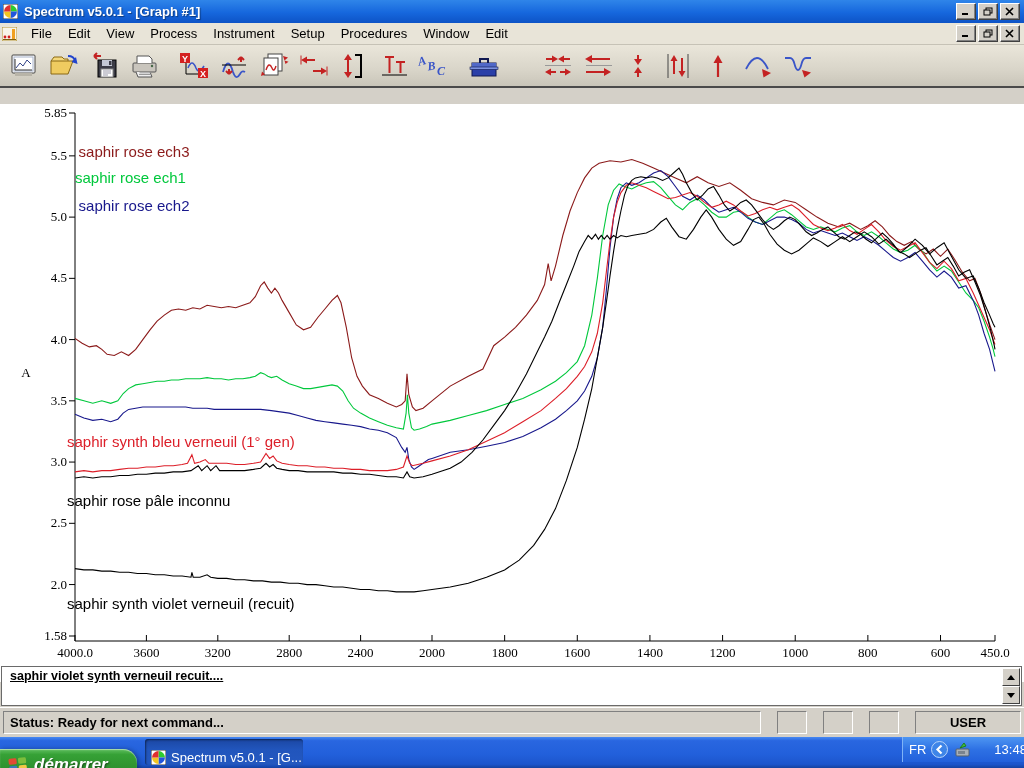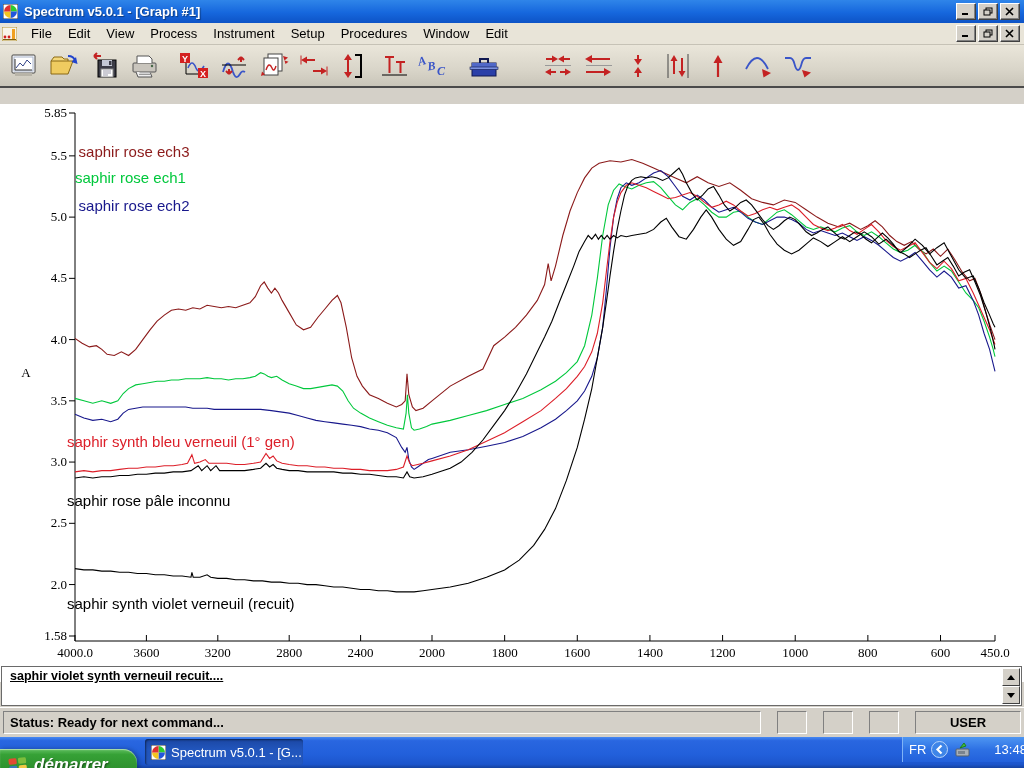--- a/index.html
+++ b/index.html
@@ -56,21 +56,21 @@
     border-radius:0 14px 14px 0;display:flex;align-items:center;padding-left:8px;box-sizing:border-box;
     box-shadow:inset 0 1px 1px rgba(255,255,255,.5), 2px 0 4px rgba(0,0,0,.3);}
   .startbtn .stext{color:#fff;font-weight:bold;font-style:italic;font-size:17px;margin-left:6px;
     text-shadow:1px 1px 2px rgba(0,0,0,.5);}
   .taskitems{position:absolute;left:145px;top:2px;display:flex;gap:4px;}
   .taskbtn{width:158px;height:26px;border-radius:3px;display:flex;align-items:center;padding:0 6px;
     box-sizing:border-box;color:#fff;font-size:13px;white-space:nowrap;overflow:hidden;
     background:linear-gradient(180deg,#5F96F5 0%,#3D7DEF 25%,#3674E8 80%,#2E66D8 100%);
     box-shadow:inset 0 1px 0 rgba(255,255,255,.45);}
   .taskbtn.active{background:linear-gradient(180deg,#1B47A3 0%,#2155BC 40%,#2458C0 100%);
-    box-shadow:inset 1px 1px 2px rgba(0,0,0,.5);}
+    box-shadow:inset 1px 1px 2px rgba(0,0,0,.5);align-items:flex-end;}
   .taskbtn .ticon{margin-right:5px;display:flex;flex:0 0 auto;}
   .tray{position:absolute;right:0;top:0;height:25px;width:122px;display:flex;align-items:center;
     background:linear-gradient(180deg,#4E96F2 0%,#2E71E4 50%,#2260DB 100%);
     border-left:1px solid #7FB3F7;padding-left:6px;box-sizing:border-box;gap:5px;}
   .tray .lang{color:#fff;font-size:13px;}
   .tray .clock{color:#fff;font-size:13px;margin-left:18px;}
 </style>
 </head>
 <body>
 

